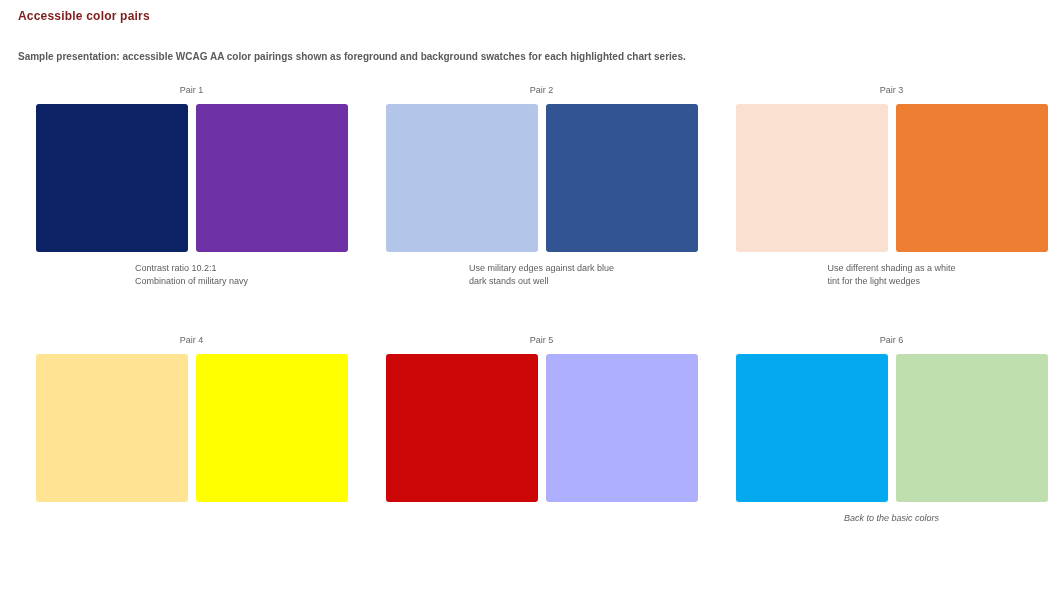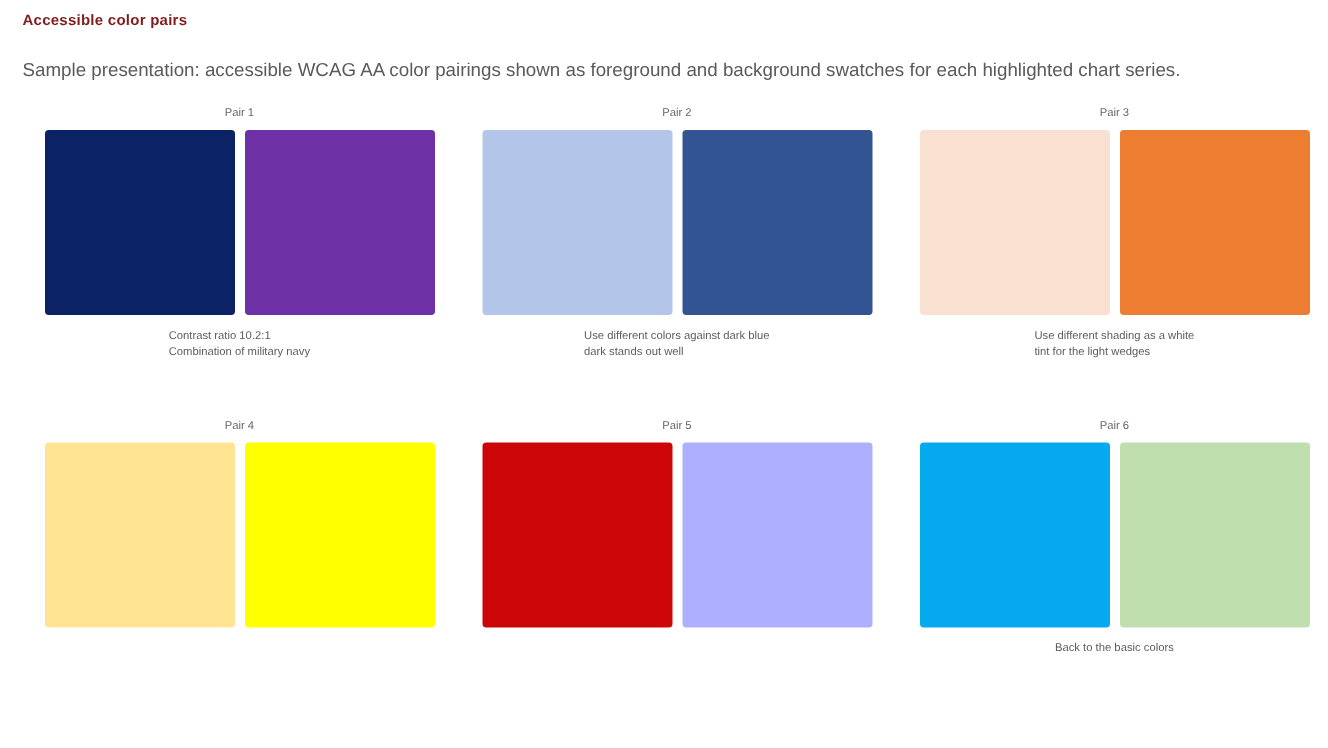--- a/index.html
+++ b/index.html
@@ -28,22 +28,22 @@
     font-weight: 700;
     color: #7f1d1d;
     letter-spacing: 0.2px;
     margin: 0 0 0 4px;
     line-height: 16px;
     white-space: nowrap;
     overflow: hidden;
   }
 
   .doc-subtitle {
-    font-size: 15px;
-    font-weight: 400;
+    font-size: 10px;
+    font-weight: 700;
     color: #5a5a5a;
     margin: 26px 0 0 4px;
     line-height: 14px;
     white-space: nowrap;
     overflow: hidden;
   }
 
   .grid {
     margin-top: 20px;
     display: grid;
@@ -96,21 +96,21 @@
   .group-desc .line {
     display: block;
     white-space: nowrap;
     overflow: hidden;
   }
 
   
   .row2 .swatch-row { margin-top: 6px; }
 
   .g6 .group-desc { text-align: center; max-width: 330px; }
-  .g6 .line { display: block; }
+  .g6 .line { display: block; font-style: italic; }
 </style>
 </head>
 <body>
 
 <div class="page">
 
   <div class="doc-title">Accessible color pairs</div>
 
   <div class="doc-subtitle">Sample presentation: accessible WCAG AA color pairings shown as foreground and background swatches for each highlighted chart series.</div>
 
@@ -128,21 +128,21 @@
       </div>
     </div>
 
     <div class="group g2">
       <div class="group-caption">Pair 2</div>
       <div class="swatch-row">
         <div class="swatch" style="background-color: rgb(179, 198, 234);"></div>
         <div class="swatch" style="background-color: rgb(51, 84, 146);"></div>
       </div>
       <div class="group-desc">
-        <span class="line">Use different colors against dark blue</span>
+        <span class="line">Use military edges against dark blue</span>
         <span class="line">dark stands out well</span>
       </div>
     </div>
 
     <div class="group g3">
       <div class="group-caption">Pair 3</div>
       <div class="swatch-row">
         <div class="swatch" style="background-color: rgb(250, 224, 208);"></div>
         <div class="swatch" style="background-color: rgb(237, 125, 49);"></div>
       </div>

